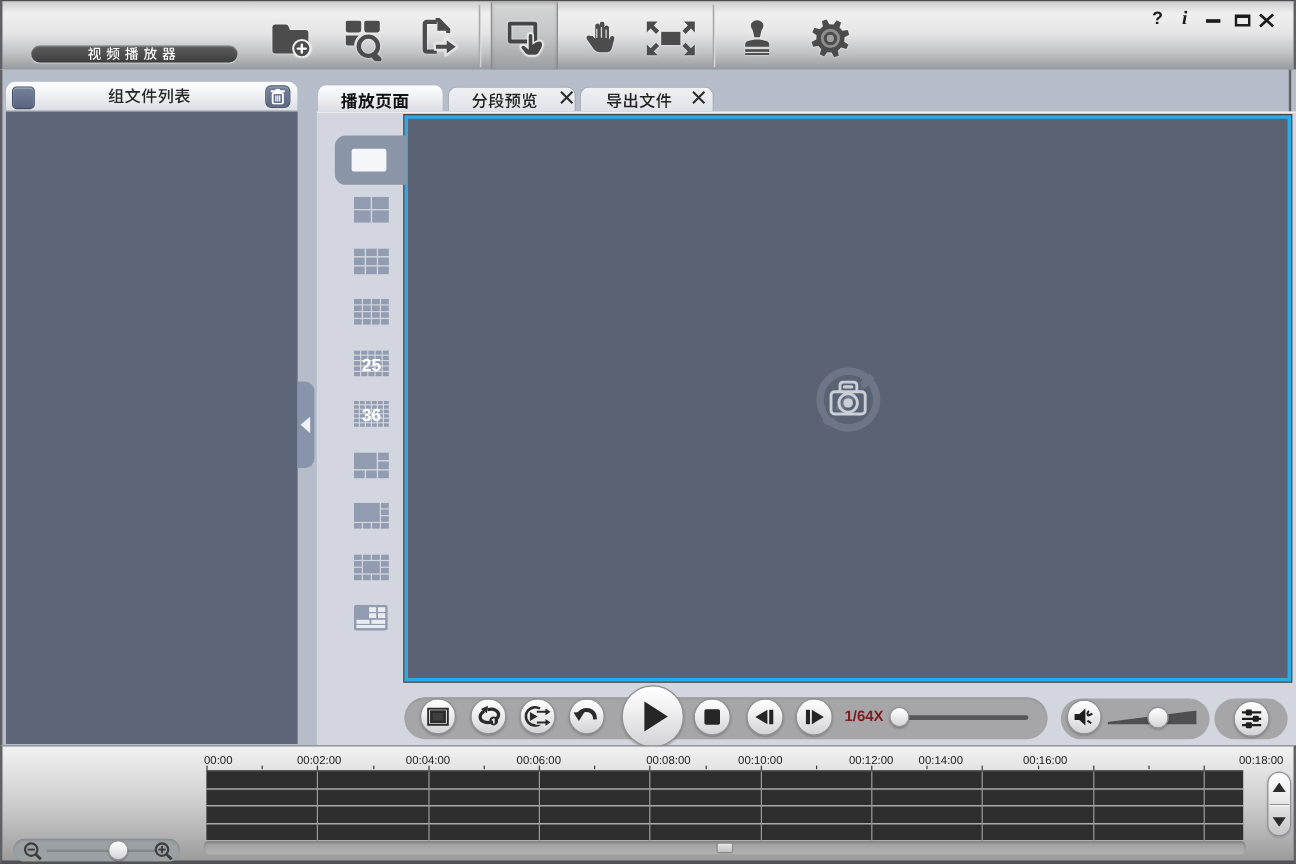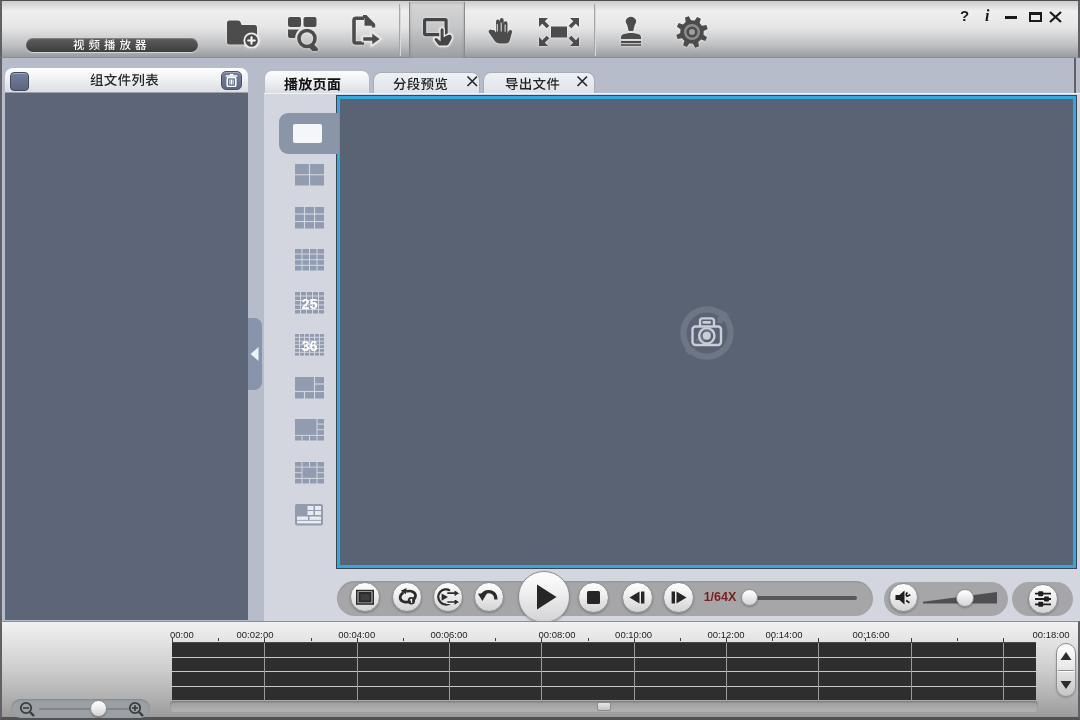--- a/index.html
+++ b/index.html
@@ -434,21 +434,21 @@
 
    <svg class="abs" style="left:659px;top:497.5px" width="76" height="13">
           <path d="M0,9.7 L74,0 L74,11.5 L0,11.5 z" fill="#4f4f51"></path>
         </svg>
    <div class="cbtn" style="left:691.5px;top:494.7px;width:18px;height:18px"></div>
   </div>
  </div>
 
  <div id="tl">
   <div class="tlab" style="left:168px;transform:none">00:00</div>
-  <div class="tlab" style="left:253px">00:02:00</div>
+  <div class="tlab" style="left:264px">00:02:00</div>
   <div class="tlab" style="left:354.7px">00:04:00</div>
   <div class="tlab" style="left:447.0px">00:06:00</div>
   <div class="tlab" style="left:555px">00:08:00</div>
   <div class="tlab" style="left:631.6px">00:10:00</div>
   <div class="tlab" style="left:724.0px">00:12:00</div>
   <div class="tlab" style="left:782px">00:14:00</div>
   <div class="tlab" style="left:869px">00:16:00</div>
   <div class="tlab" style="left:1049px">00:18:00</div>
   <div class="tick" style="left:170.0px;height:4px"></div>
   <div class="tick" style="left:216.2px;height:3px"></div>

